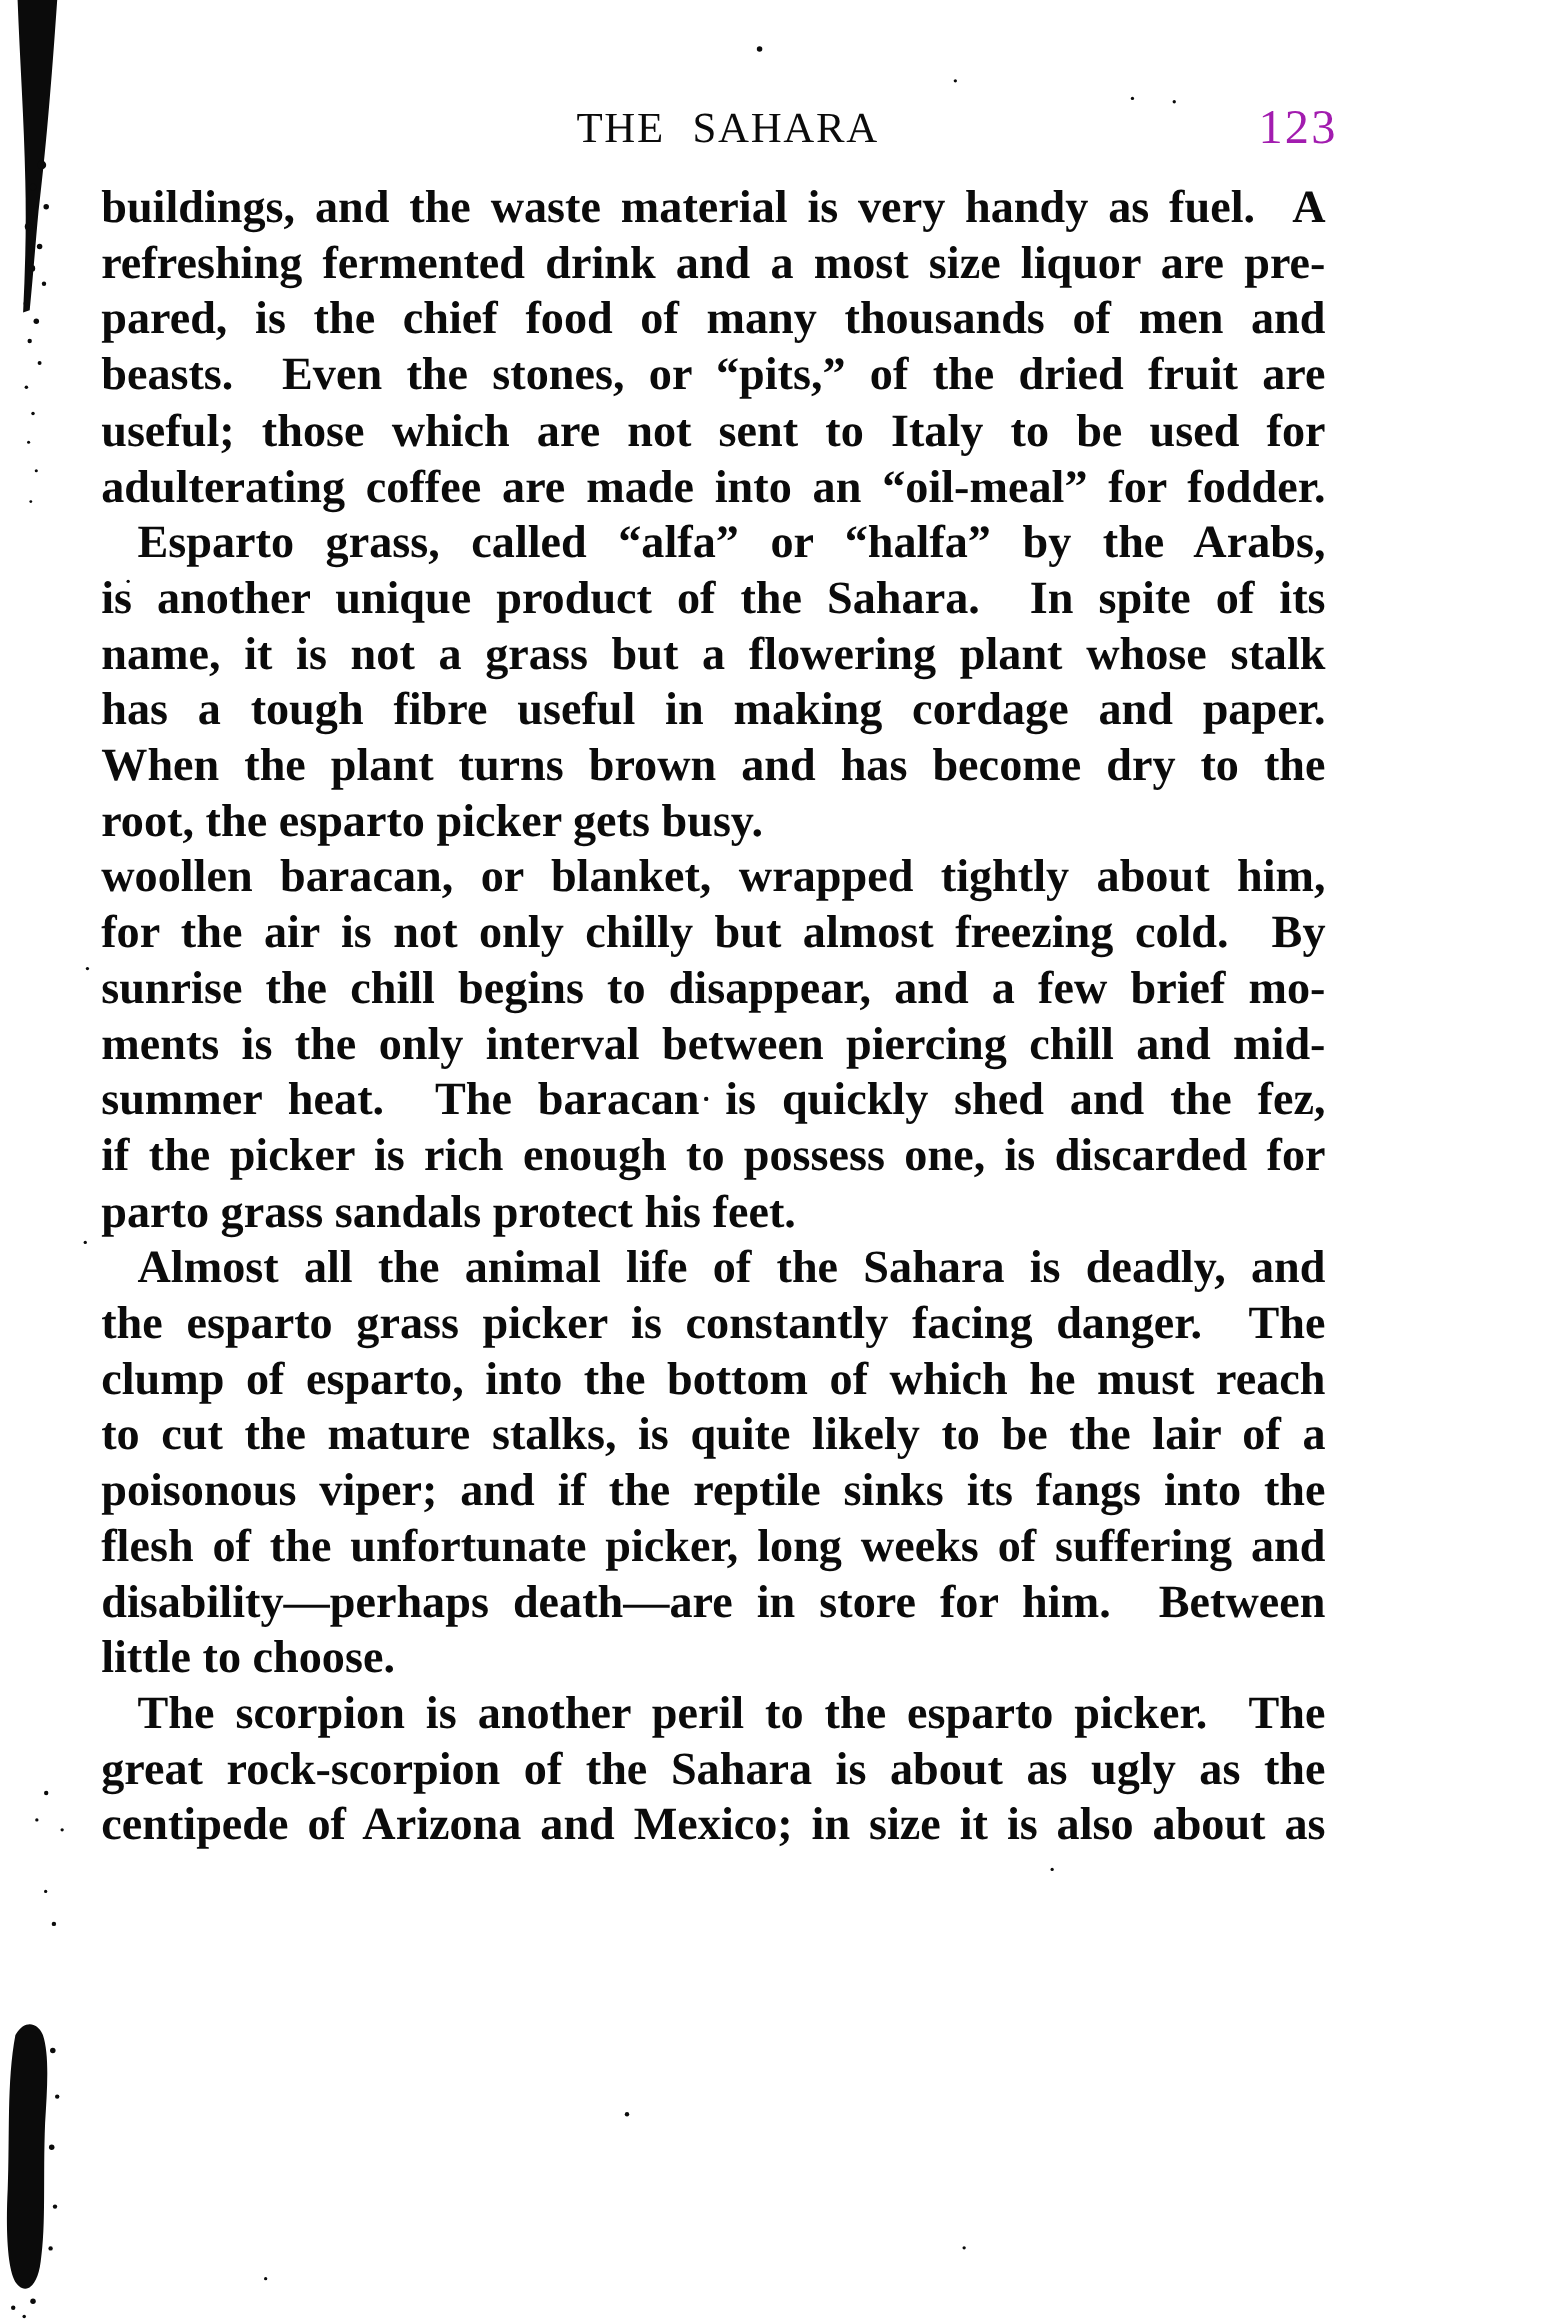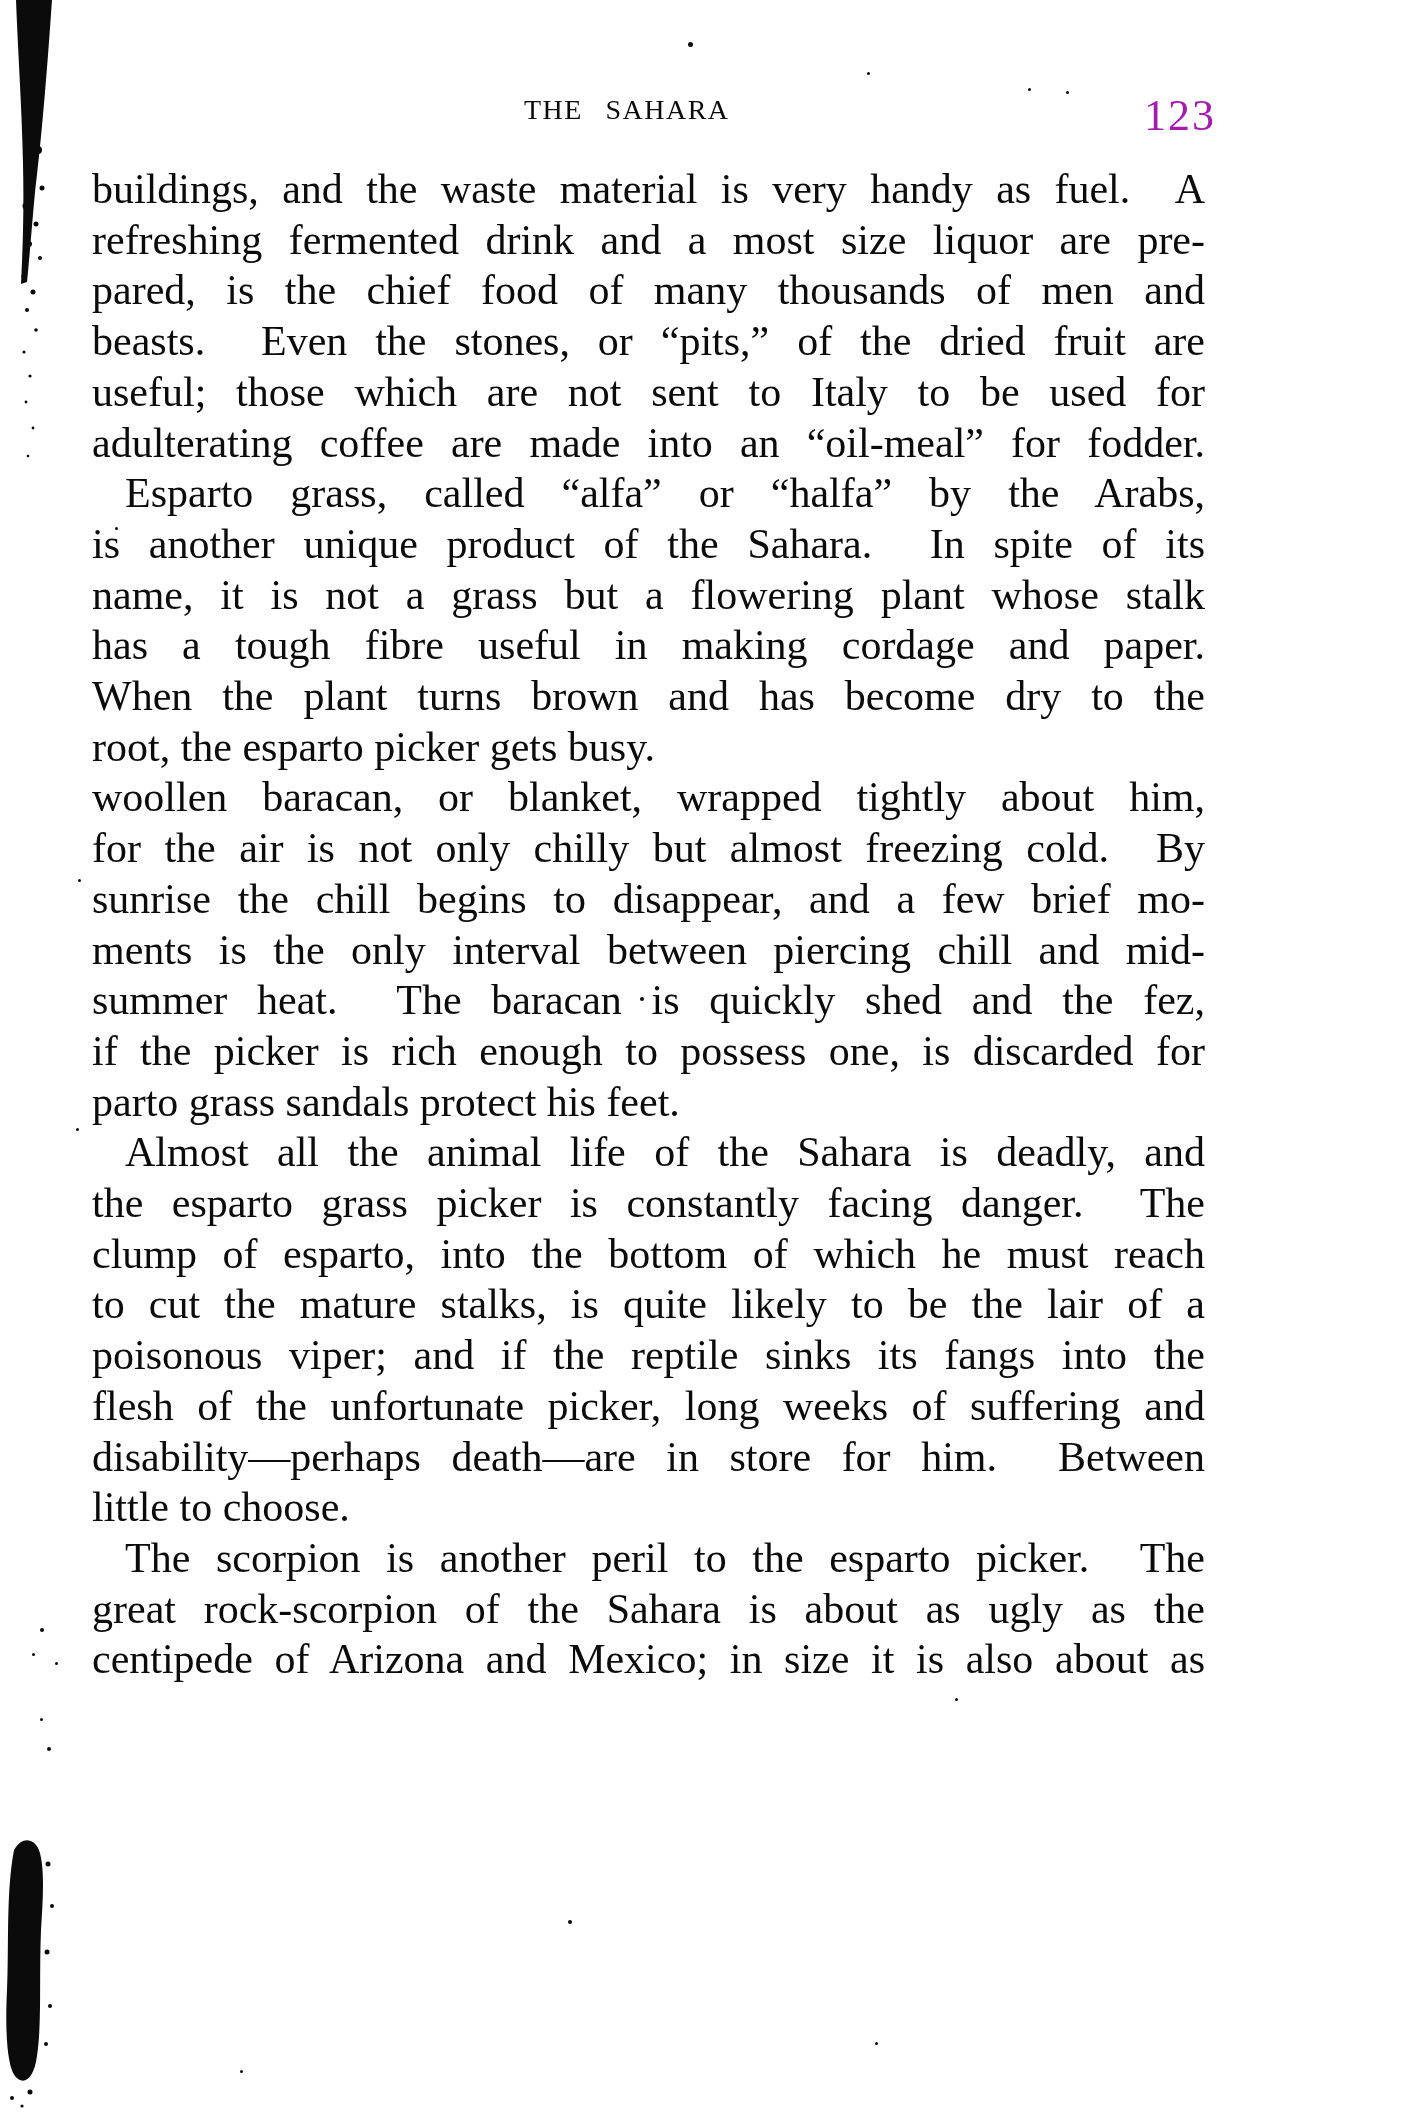--- a/index.html
+++ b/index.html
@@ -9,30 +9,30 @@
     font-family:"Liberation Serif","DejaVu Serif",serif;
     position:relative;
     overflow:hidden;
   }
   .page{
     position:absolute;left:0;top:0;width:1405px;height:2112px;
     background:#ffffff;color:#0b0b0b;
   }
   .head-title{
     position:absolute;left:524px;top:94px;
-    font-size:28px;letter-spacing:1.5px;word-spacing:14px;
+    font-size:39px;letter-spacing:1.5px;word-spacing:14px;
     color:#0b0b0b;white-space:nowrap;text-align:center;
   }
   .page-number{
     position:absolute;left:1144px;top:90px;
     font-size:44px;letter-spacing:2px;color:#a21caf;
   }
   .textblock{
     position:absolute;left:92px;top:164px;width:1113px;
-    font-size:42px;line-height:50.7px;color:#0b0b0b;
+    font-size:42px;line-height:50.7px;color:#0b0b0b;font-weight:bold;
   }
   .line{
     text-align:justify;
     text-align-last:justify;
   }
   .line.endpara{ text-align-last:left; }
   .line.indent{ text-indent:33px; }
   .blob{ position:absolute; }
   .speck{
     position:absolute;background:#0b0b0b;border-radius:50%;

